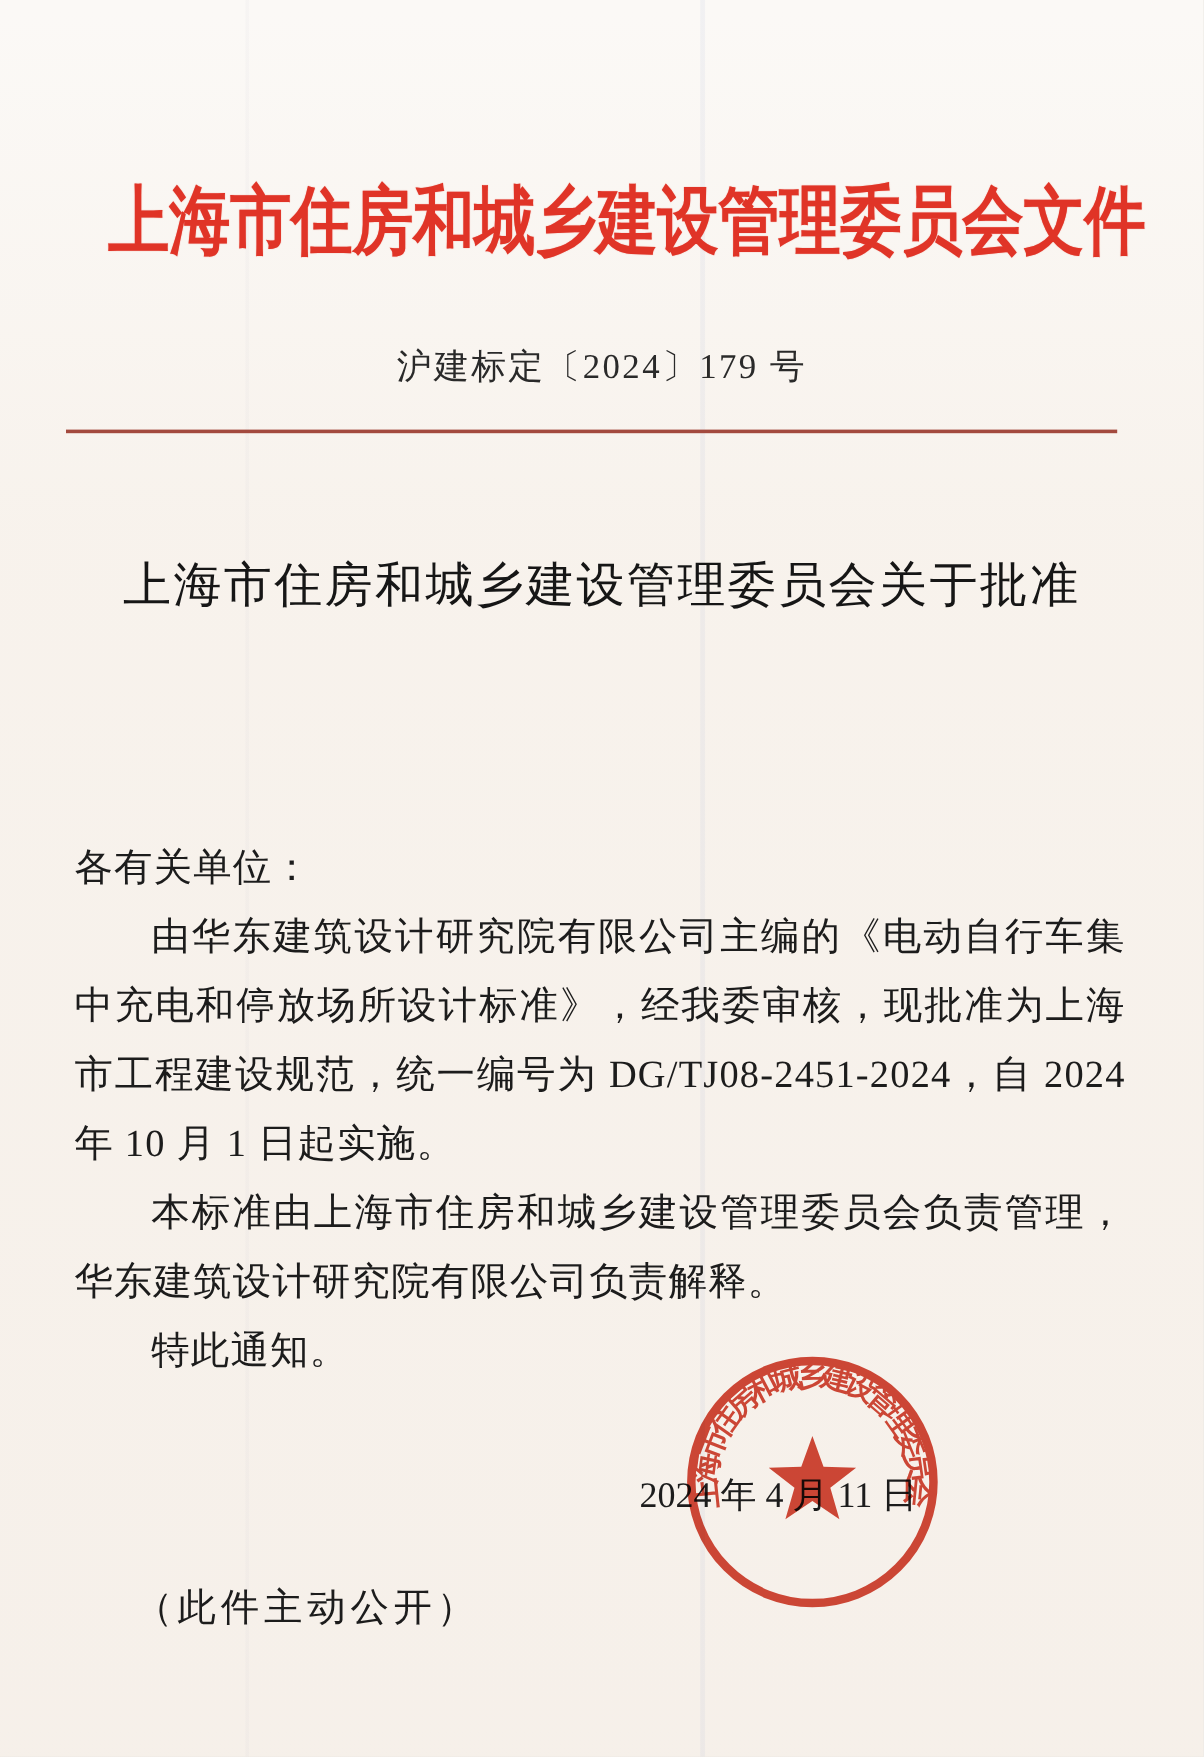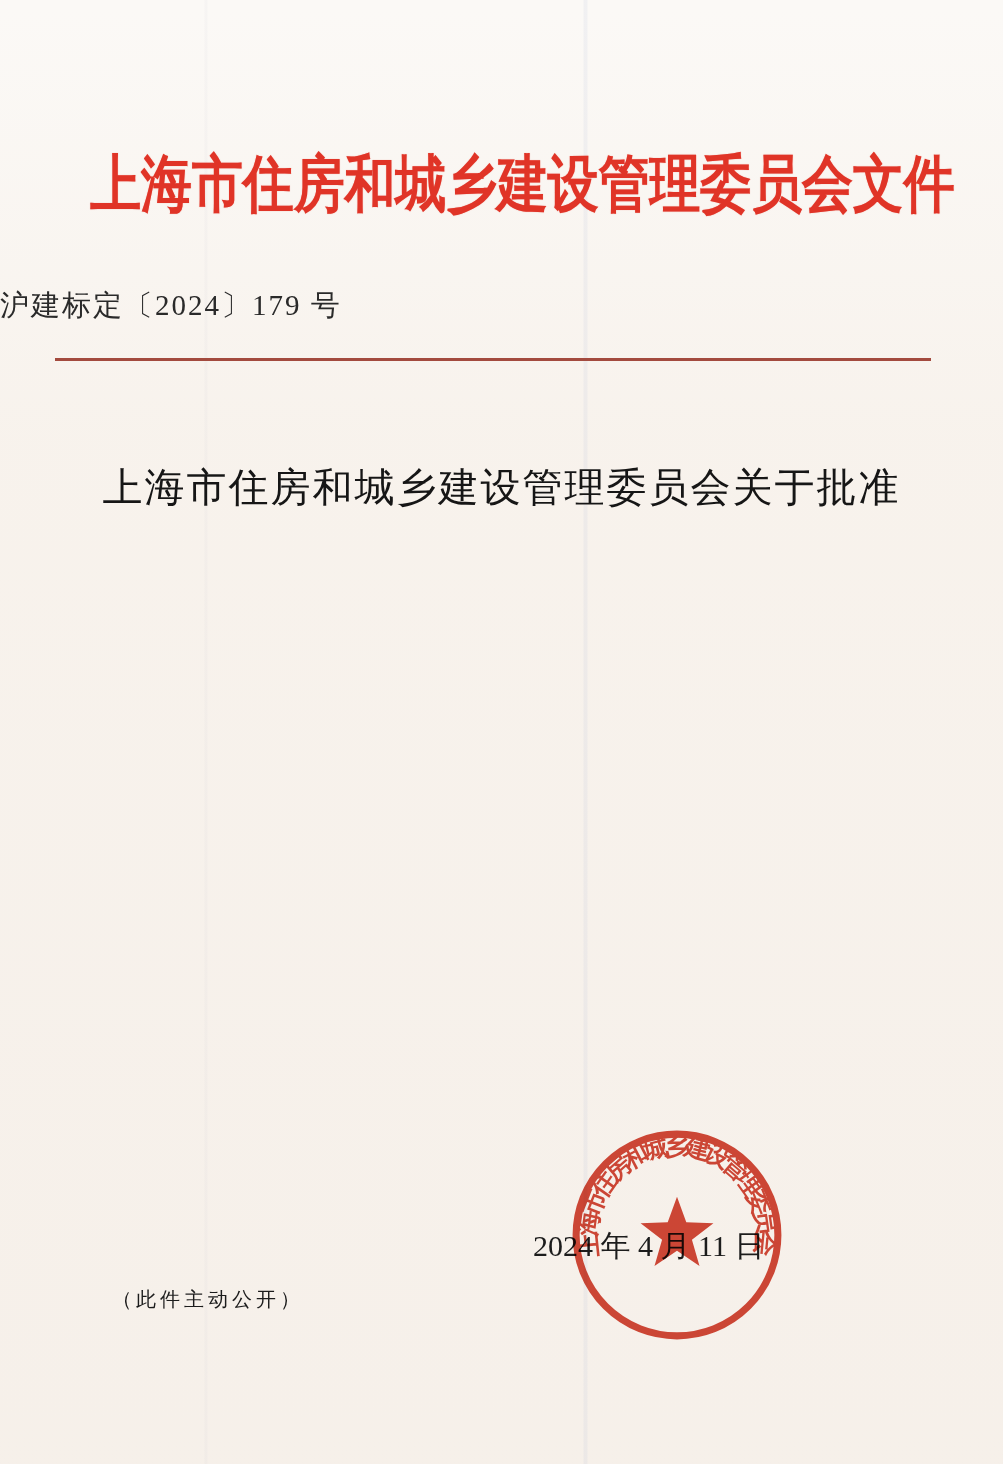--- a/index.html
+++ b/index.html
@@ -33,20 +33,21 @@
     transform: scaleX(0.82);
     transform-origin: 50% 0;
     text-shadow: 0 0 1px rgba(224,52,39,0.55);
   }
 
   .doc-number {
     position: absolute;
     top: 286px;
     left: 0;
     width: 100%;
+    text-align: center;
     font-size: 29px;
     letter-spacing: 2px;
     color: #2a2a2a;
   }
 
   .red-line {
     position: absolute;
     top: 358px;
     left: 55px;
     width: 876px;
@@ -85,23 +86,23 @@
     top: 1226px;
     left: 533px;
     font-size: 30px;
     color: #1c1c1c;
     white-space: nowrap;
     z-index: 1;
   }
 
   .public-note {
     position: absolute;
-    top: 1286px;
+    top: 1318px;
     left: 112px;
-    font-size: 20px;
+    font-size: 32px;
     letter-spacing: 4px;
     color: #1c1c1c;
     text-align: center;
   }
 
   .seal {
     position: absolute;
     left: 564px;
     top: 1122px;
     width: 226px;
@@ -119,20 +120,26 @@
   <div class="header-title">上海市住房和城乡建设管理委员会文件</div>
 
   <div class="doc-number">沪建标定〔2024〕179 号</div>
 
   <div class="red-line"></div>
 
   <div class="doc-title">
     <div>上海市住房和城乡建设管理委员会关于批准</div>
   </div>
 
+  <div class="body-block">
+    <div class="salutation">各有关单位：</div>
+    <div class="para">由华东建筑设计研究院有限公司主编的《电动自行车集中充电和停放场所设计标准》，经我委审核，现批准为上海市工程建设规范，统一编号为 DG/TJ08-2451-2024，自 2024 年 10 月 1 日起实施。</div>
+    <div class="para">本标准由上海市住房和城乡建设管理委员会负责管理，华东建筑设计研究院有限公司负责解释。</div>
+    <div class="para">特此通知。</div>
+  </div>
 
   <div class="date-line">2024 年 4 月 11 日</div>
 
   <div class="public-note">（此件主动公开）</div>
 
   <svg class="seal" viewBox="0 0 224 224">
     <circle cx="112" cy="112" r="100" fill="none" stroke="#d03a28" stroke-width="7"></circle>
     <polygon fill="#d03a28" points="112,74 102.8,99.4 75.9,100.3 97.2,116.8 89.7,142.7 112,127.6 134.3,142.7 126.8,116.8 148.1,100.3 121.2,99.4"></polygon>
     <defs>
       <path id="seal-arc" d="M 34.7 132.7 A 80 80 0 1 1 189.3 132.7" fill="none"></path>

